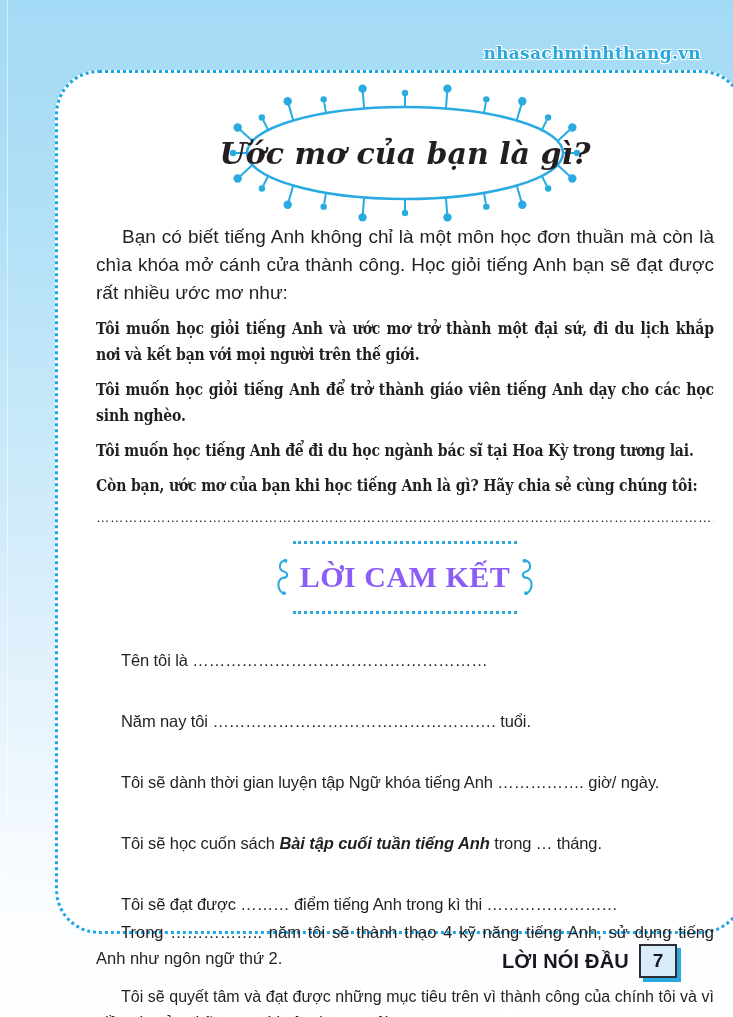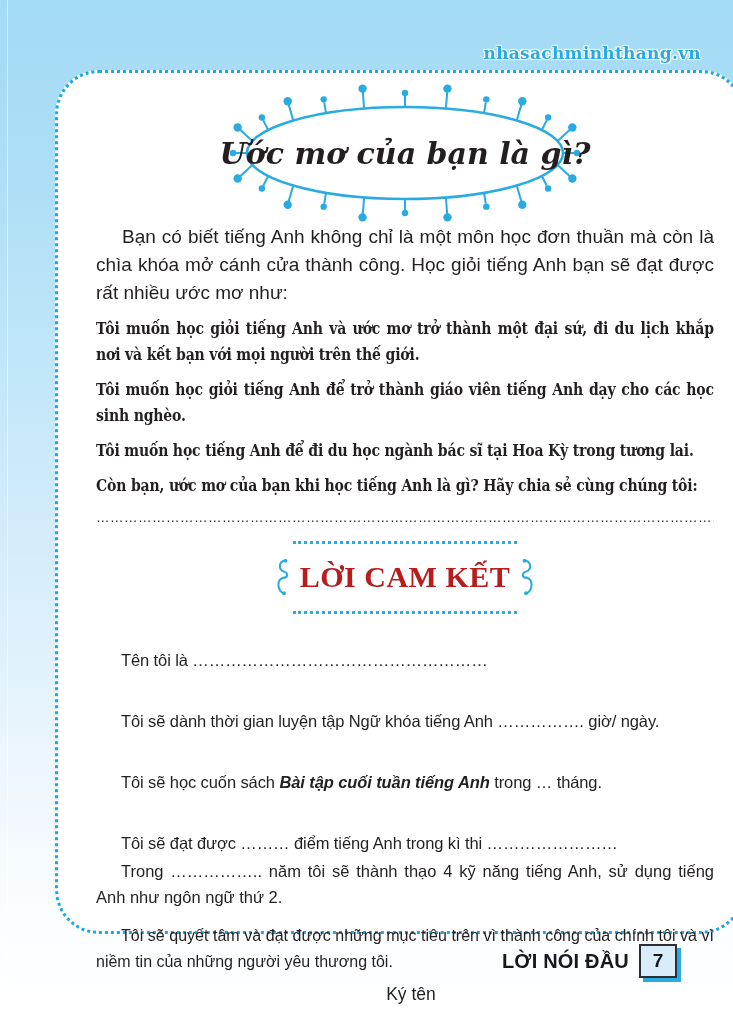--- a/index.html
+++ b/index.html
@@ -69,21 +69,21 @@
   
   .camket { width: 252px; margin: 16px auto 0; }
   .camket-dotline { height: 0; border-top: 3px dotted #29abe2; margin: 0 14px; }
   .camket-row {
     display: flex; align-items: center; justify-content: center;
     gap: 9px; padding: 9px 0 10px;
   }
   .camket-title {
     font-family: "Liberation Serif", serif;
     font-weight: bold; font-size: 30px;
-    letter-spacing: 0.5px; color: #b91c1c;
+    letter-spacing: 0.5px; color: #8b5cf6;
     white-space: nowrap;
   }
   .swirl { width: 17px; height: 48px; flex: 0 0 auto; }
   .swirl.flip { transform: scaleX(-1); }
   
   .commitments { margin-top: 10px; font-size: 16.5px; }
   .c-line {
     line-height: 29px; text-indent: 25px;
     white-space: nowrap; letter-spacing: -0.1px; margin-top: 32px;
   }
@@ -204,20 +204,21 @@
           <path d="M12 27 C4 29 3 42 13 48" fill="none" stroke="#29abe2" stroke-width="2.6" stroke-linecap="round"></path>
           <circle cx="15" cy="5" r="2.4" fill="#29abe2"></circle>
           <circle cx="13" cy="47" r="2.4" fill="#29abe2"></circle>
         </svg>
       </div>
       <div class="camket-dotline"></div>
     </div>
 
     <div class="commitments">
       <p class="c-line">Tên tôi là  ………………………………………………</p>
+      <p class="c-line">Năm nay tôi ……………………………………………. tuổi.</p>
       <p class="c-line">Tôi sẽ dành thời gian luyện tập Ngữ khóa tiếng Anh ……………. giờ/ ngày.</p>
       <p class="c-line"><span>Tôi sẽ học cuốn sách </span><span class="c-book">Bài tập cuối tuần tiếng Anh</span><span> trong … tháng.</span></p>
       <p class="c-line">Tôi sẽ đạt được ……… điểm tiếng Anh trong kì thi ……………………</p>
       <p class="c-para">Trong ……………..  năm tôi sẽ thành thạo 4 kỹ năng tiếng Anh, sử dụng tiếng Anh như ngôn ngữ thứ 2.</p>
     </div>
 
     <p class="closing">Tôi sẽ quyết tâm và đạt được những mục tiêu trên vì thành công của chính tôi và vì niềm tin của những người yêu thương tôi.</p>
 
     <div class="sig">
       <div class="sig-label">Ký tên</div>

